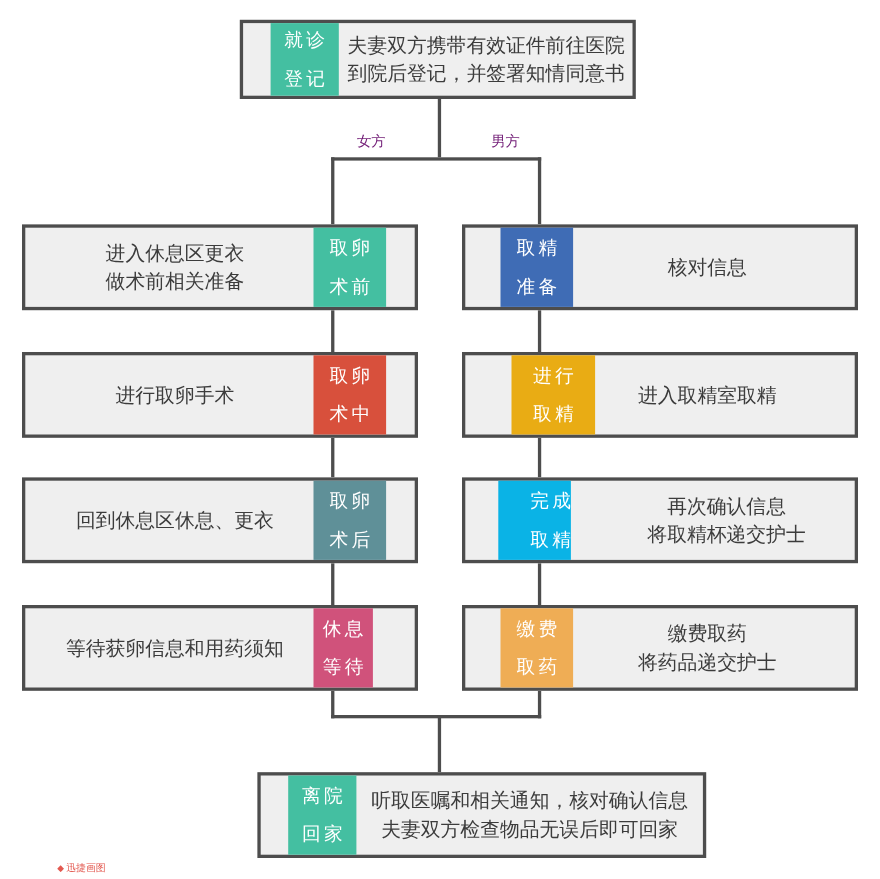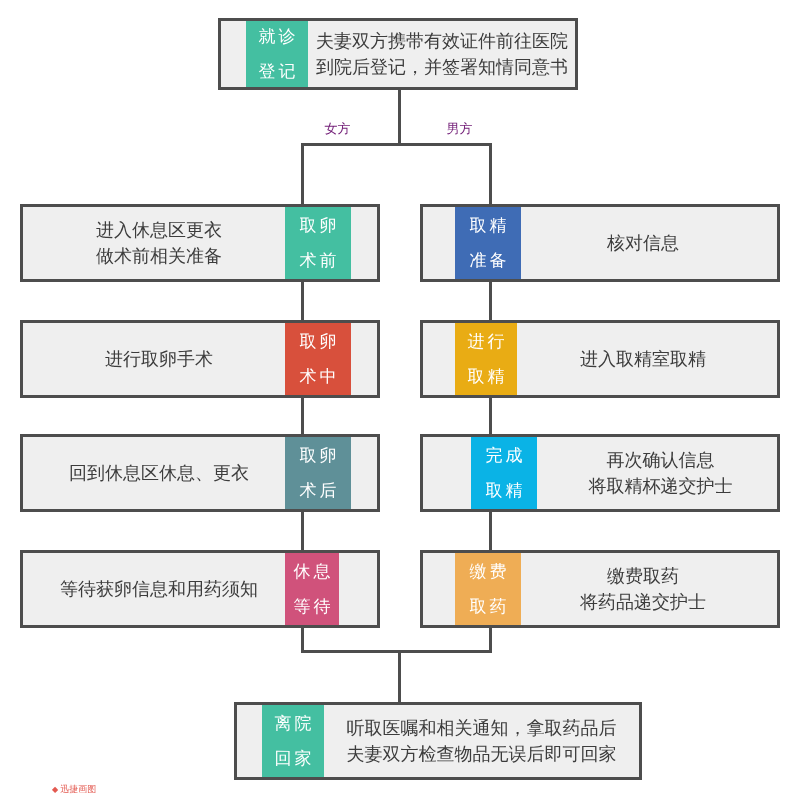--- a/index.html
+++ b/index.html
@@ -113,31 +113,31 @@
     <div class="label-block" style="left: 32px; width: 66px; background-color: rgb(63, 108, 181);">
       <span>取精</span>
       <span>准备</span>
     </div>
     <div class="box-text" style="left:98px; right:12px;">
       <span>核对信息</span>
     </div>
   </div>
 
   <div class="box" style="left:420px; top:320px; width:360px; height:78px;">
-    <div class="label-block" style="left: 32px; width: 62px; background-color: rgb(233, 172, 20);">
+    <div class="label-block" style="left: 42px; width: 76px; background-color: rgb(233, 172, 20);">
       <span>进行</span>
       <span>取精</span>
     </div>
     <div class="box-text" style="left:98px; right:12px;">
       <span>进入取精室取精</span>
     </div>
   </div>
 
   <div class="box" style="left:420px; top:434px; width:360px; height:78px;">
-    <div class="label-block" style="left: 48px; width: 66px; background-color: rgb(10, 179, 230);">
+    <div class="label-block" style="left: 30px; width: 66px; background-color: rgb(10, 179, 230); align-items: flex-end;">
       <span>完成</span>
       <span>取精</span>
     </div>
     <div class="box-text" style="left:98px; right:12px;padding-left:35px;">
       <span>再次确认信息</span>
       <span>将取精杯递交护士</span>
     </div>
   </div>
 
   <div class="box" style="left:420px; top:550px; width:360px; height:78px;padding-left:48px;">
@@ -150,21 +150,21 @@
       <span>将药品递交护士</span>
     </div>
   </div>
 
   <div class="box" style="left:234px; top:702px; width:408px; height:78px;">
     <div class="label-block" style="left: 25px; width: 62px; background-color: rgb(68, 191, 161);">
       <span>离院</span>
       <span>回家</span>
     </div>
     <div class="box-text" style="left:95px; right:8px;">
-      <span>听取医嘱和相关通知，拿取药品后</span>
+      <span>听取医嘱和相关通知，核对确认信息</span>
       <span>夫妻双方检查物品无误后即可回家</span>
     </div>
   </div>
 
   <div class="watermark">
     <span class="wicon">◆</span>
     <span>迅捷画图</span>
   </div>
 
 </div>

